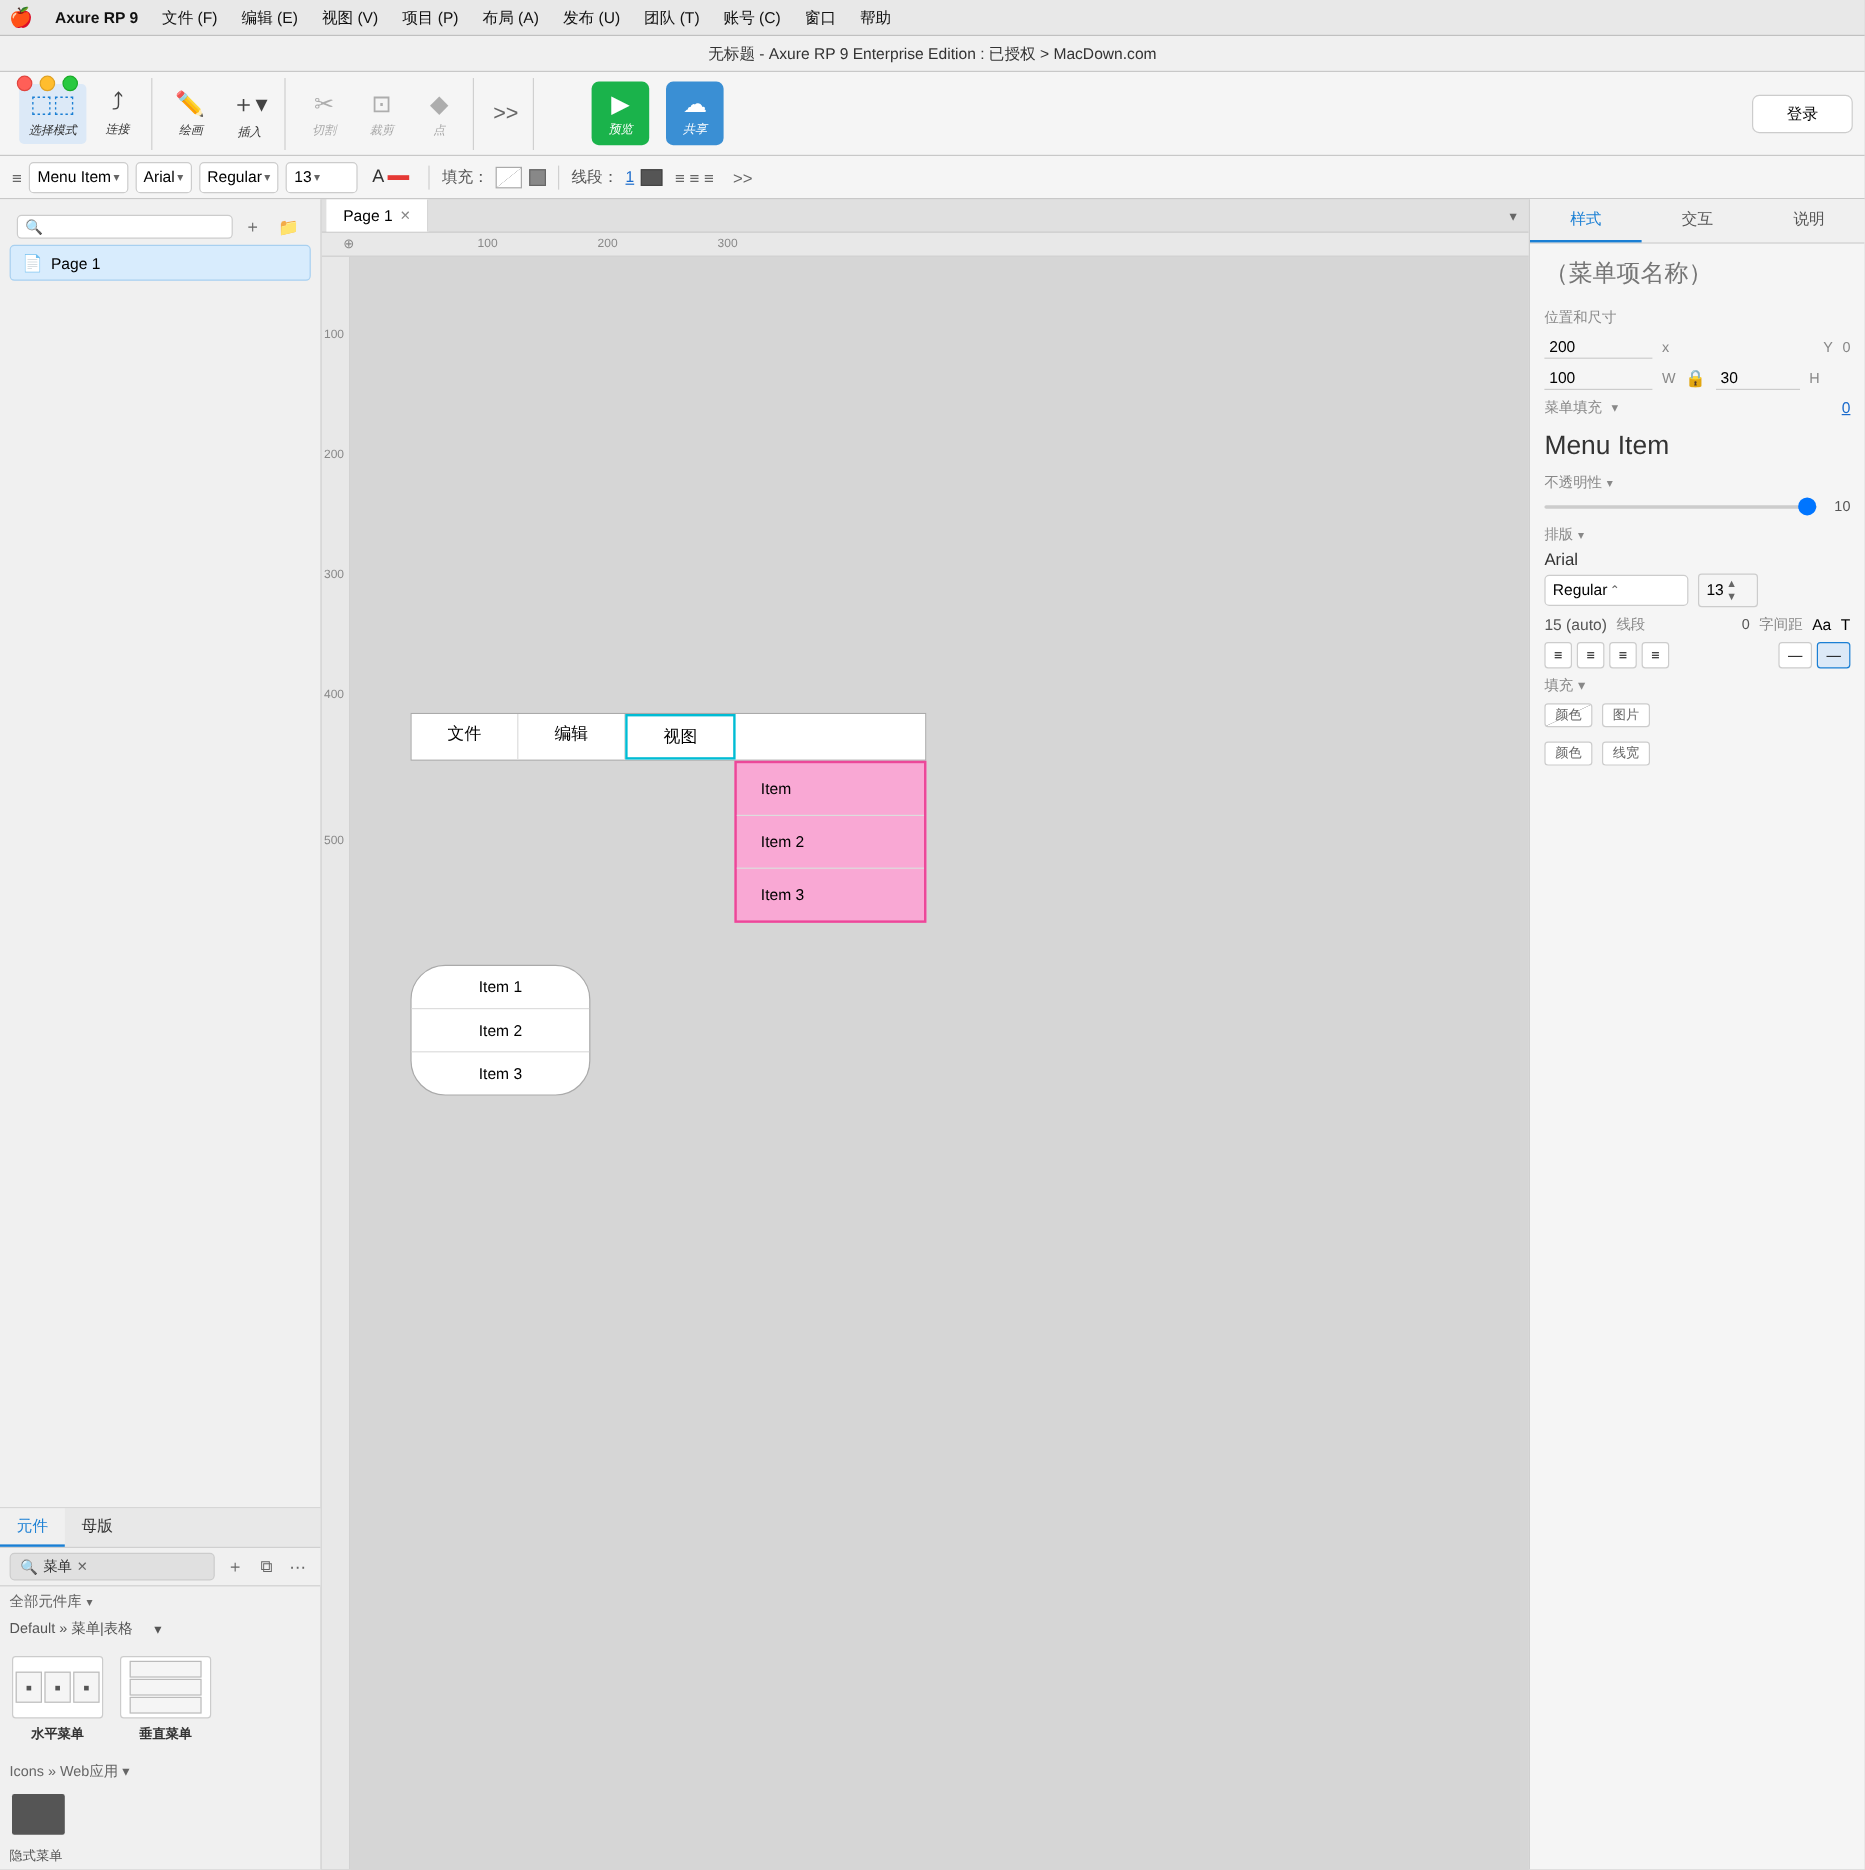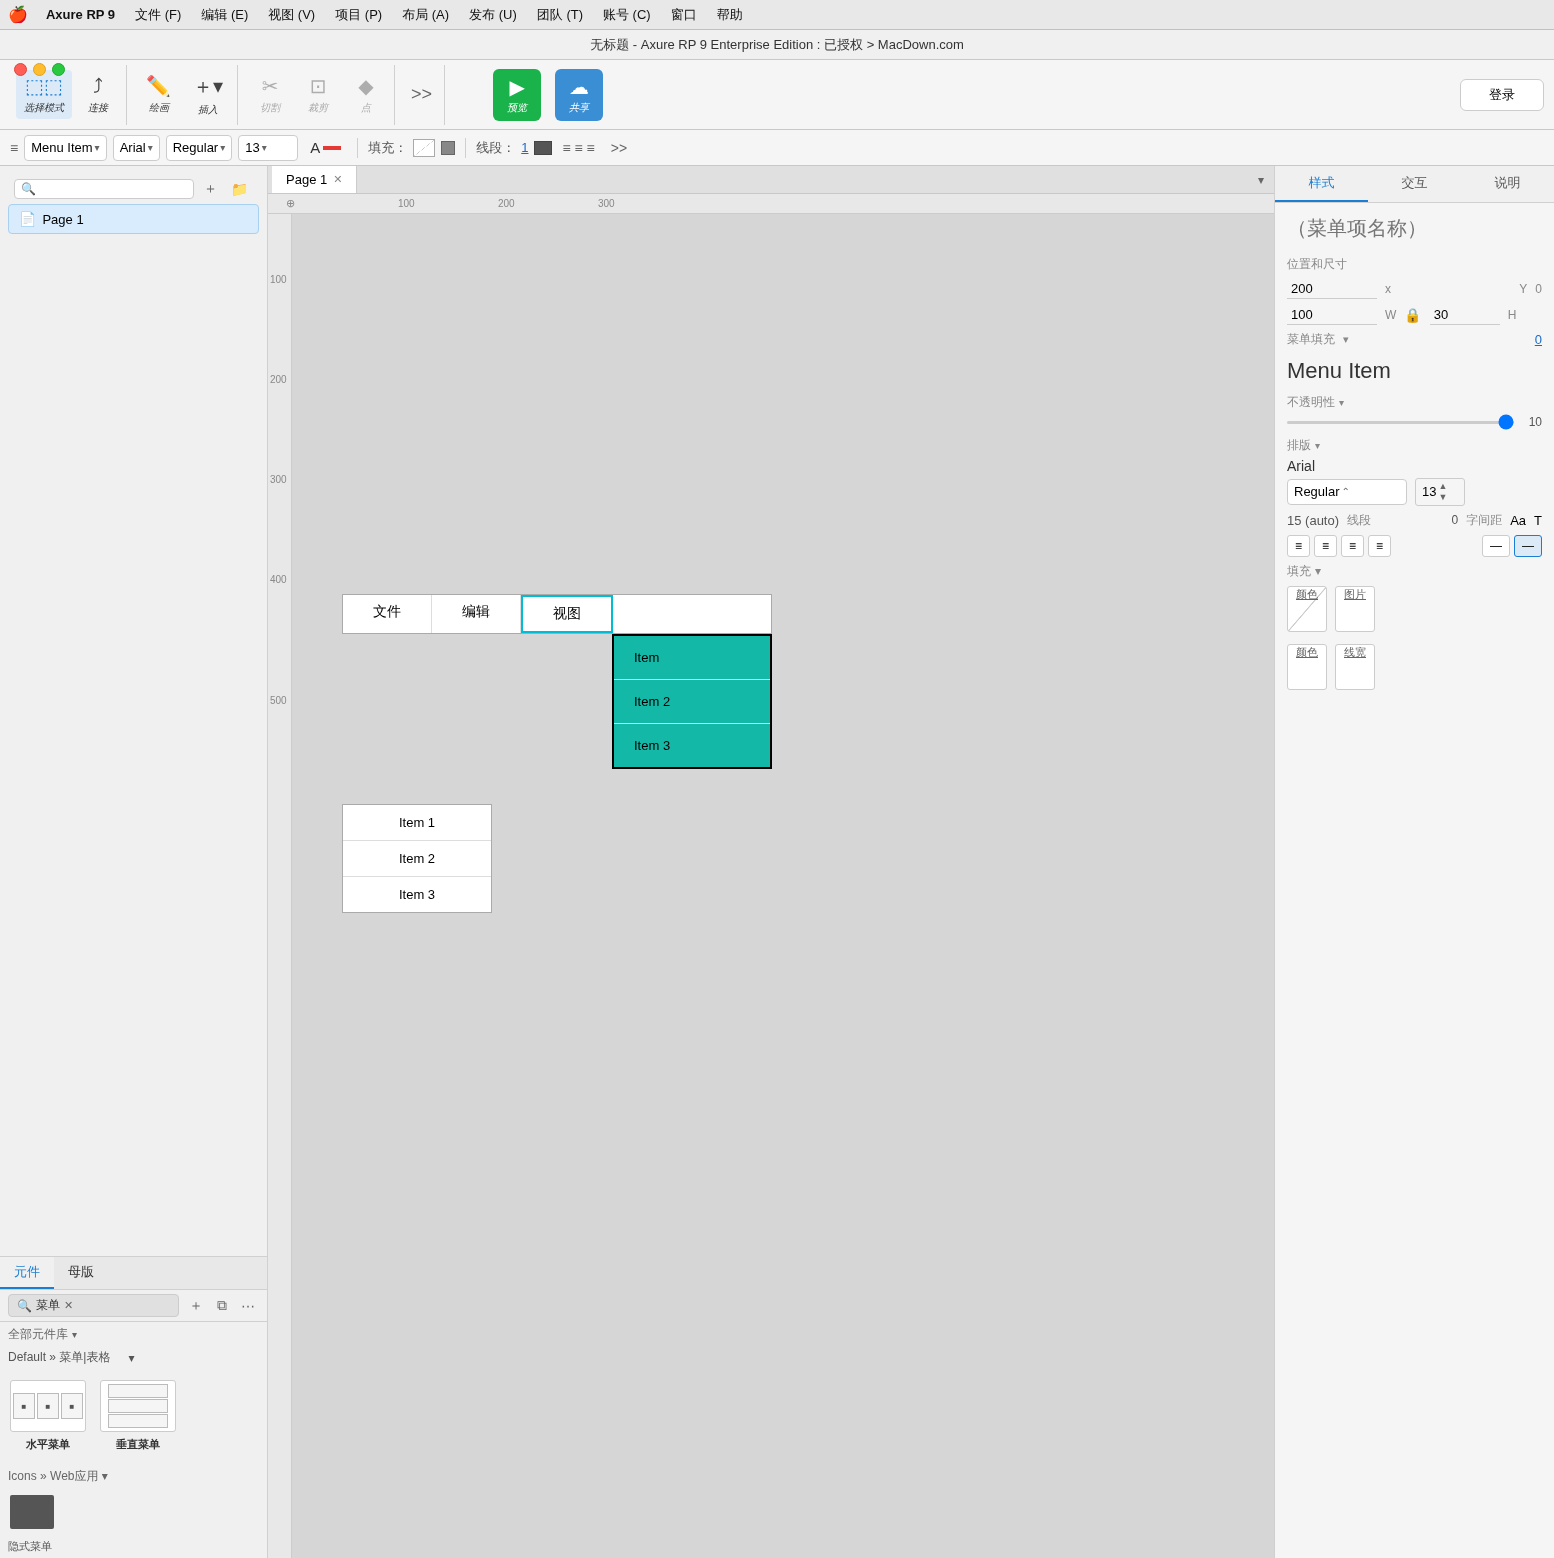--- a/index.html
+++ b/index.html
@@ -95,21 +95,21 @@
     #canvas-viewport { flex: 1; overflow: auto; position: relative; background: #d6d6d6; display: flex; }
     #canvas-ruler-v { width: 24px; background: #e8e8e8; border-right: 1px solid #ccc; position: relative; flex-shrink: 0; }
     .ruler-mark-v { position: absolute; font-size: 10px; color: #888; writing-mode: horizontal-tb; left: 2px; }
     #canvas-content { flex: 1; position: relative; }
 
     
     .menu-bar-widget { position: absolute; display: flex; background: white; border: 1px solid #aaa; }
     .menu-bar-item { padding: 8px 30px; border-right: 1px solid #ddd; font-size: 14px; cursor: pointer; }
     .menu-bar-item-selected { border: 2px solid #00bcd4; background: white; }
 
-    .dropdown-widget { position: absolute; background: #14b8a6; border: 2px solid #000000; }
+    .dropdown-widget { position: absolute; background: #f9a8d4; border: 2px solid #ec4899; }
     .dropdown-item { padding: 14px 20px; border-bottom: 1px solid #ddd; font-size: 13px; cursor: pointer; }
 
     .vertical-menu-widget { position: absolute; background: white; border: 1px solid #aaa; }
     .vertical-menu-item { padding: 10px 50px; border-bottom: 1px solid #ddd; font-size: 13px; cursor: pointer; text-align: center; }
 
     
     #right-panel { width: 280px; background: #f5f5f5; border-left: 1px solid #d0d0d0; display: flex; flex-direction: column; overflow: hidden; }
     #right-tabs { display: flex; border-bottom: 1px solid #d0d0d0; background: #f0f0f0; }
     .right-tab { flex: 1; text-align: center; padding: 8px 0; font-size: 13px; cursor: pointer; color: #555; }
     .right-tab-active { color: #1a7fd4; border-bottom: 2px solid #1a7fd4; }
@@ -137,21 +137,21 @@
     .line-spacing { display: flex; align-items: center; gap: 8px; margin-bottom: 6px; }
     .ls-val { font-size: 13px; color: #555; }
     .ls-label { font-size: 12px; color: #888; }
     .char-spacing { font-size: 12px; color: #555; }
     .text-align-row { display: flex; gap: 4px; margin-bottom: 6px; }
     .text-align-btn { padding: 3px 7px; border: 1px solid #ccc; border-radius: 3px; font-size: 12px; cursor: pointer; background: white; }
     .line-style-active { background: #dce9f7; border-color: #1a7fd4; }
     .fill-section { margin-top: 6px; }
     .fill-header { display: flex; align-items: center; gap: 4px; font-size: 12px; color: #888; margin-bottom: 6px; }
     .fill-swatches { display: flex; gap: 8px; }
-    .fill-swatch { width: 40px; height: 46px; border: 1px solid #ccc; border-radius: 3px; cursor: pointer; display: flex; align-items: flex-start; justify-content: center; font-size: 11px; color: #666; background: white; text-decoration: underline; }
+    .fill-swatch { width: 40px; height: 20px; border: 1px solid #ccc; border-radius: 3px; cursor: pointer; display: flex; align-items: center; justify-content: center; font-size: 11px; color: #666; background: white; }
     .swatch-diag { background: linear-gradient(to bottom right, white 49%, #ccc 50%, #ccc 51%, white 52%); }
   </style>
 </head>
 <body>
 
 <div class="traffic-lights">
   <div class="tl tl-red"></div>
   <div class="tl tl-yellow"></div>
   <div class="tl tl-green"></div>
 </div>
@@ -364,21 +364,21 @@
           <div class="menu-bar-item">编辑</div>
           <div class="menu-bar-item menu-bar-item-selected">视图</div>
         </div>
 
         <div class="dropdown-widget" style="top:420px;left:320px;width:160px;">
           <div class="dropdown-item">Item</div>
           <div class="dropdown-item">Item 2</div>
           <div class="dropdown-item" style="border-bottom:none;">Item 3</div>
         </div>
 
-        <div class="vertical-menu-widget" style="top:590px;left:50px;width:150px;">
+        <div class="vertical-menu-widget" style="top:590px;left:50px;width:150px;border-radius:29px;">
           <div class="vertical-menu-item">Item 1</div>
           <div class="vertical-menu-item">Item 2</div>
           <div class="vertical-menu-item" style="border-bottom:none;">Item 3</div>
         </div>
       </div>
     </div>
   </div>
 
   <div id="right-panel">
     <div id="right-tabs">

